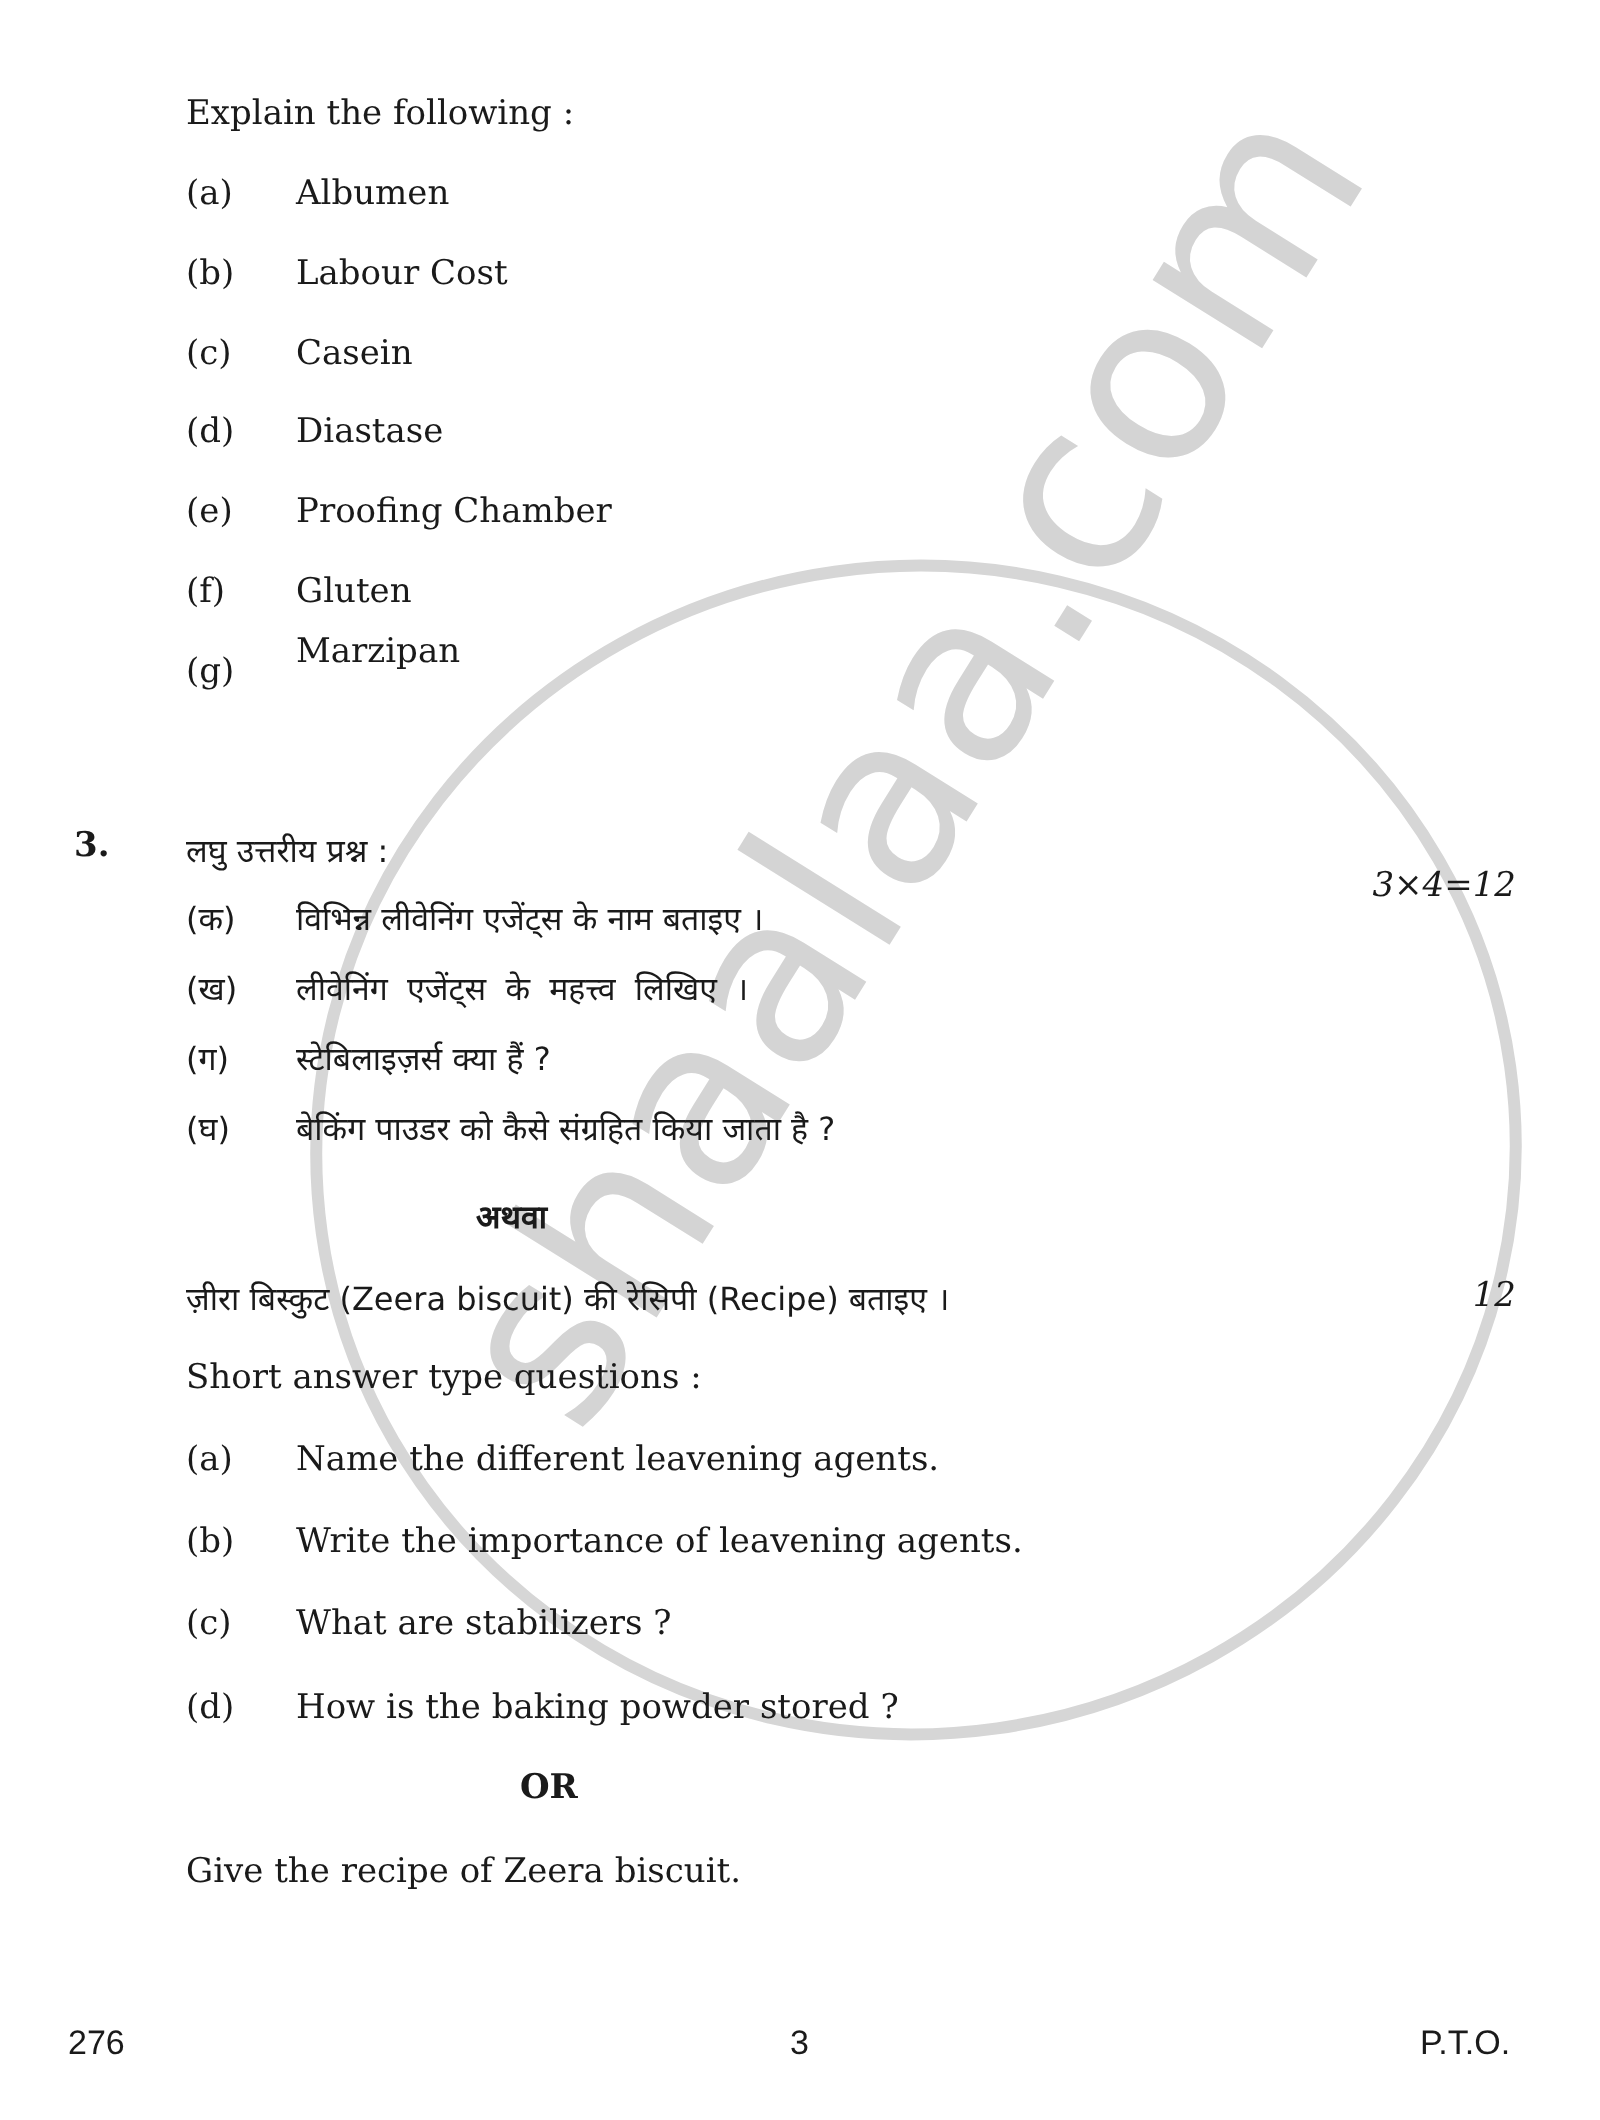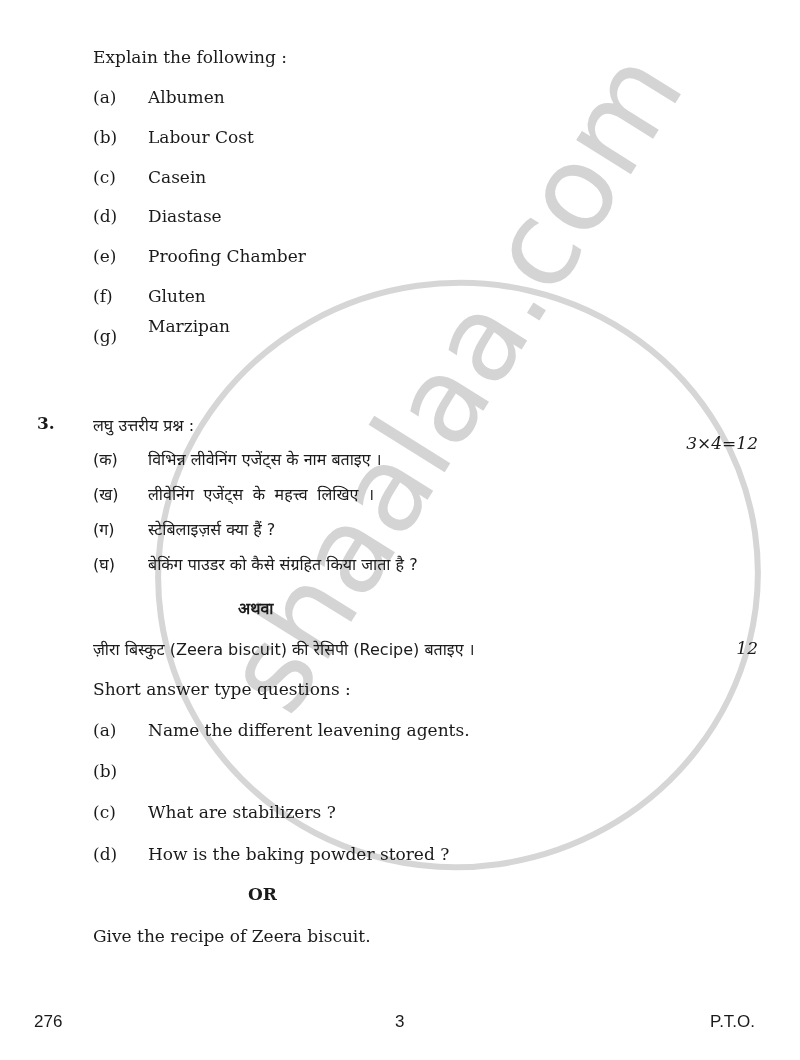--- a/index.html
+++ b/index.html
@@ -71,28 +71,29 @@
 
   <div class="txt hi" style="left:93px; top:638px;">ज़ीरा बिस्कुट (Zeera biscuit) की रेसिपी (Recipe) बताइए ।</div>
   <div class="txt ital" style="right:42px; top:638px;">12</div>
 
   <div class="txt" style="left:93px; top:679px;">Short answer type questions :</div>
 
   <div class="txt label" style="top:720px;">(a)</div>
   <div class="txt item" style="top:720px;">Name the different leavening agents.</div>
 
   <div class="txt label" style="top:761px;">(b)</div>
+  <div class="txt item" style="top:761px;">Write the importance of leavening agents.</div>
 
   <div class="txt label" style="top:802px;">(c)</div>
   <div class="txt item" style="top:802px;">What are stabilizers ?</div>
 
   <div class="txt label" style="top:844px;">(d)</div>
   <div class="txt item" style="top:844px;">How is the baking powder stored ?</div>
 
-  <div class="txt bold" style="left:248px; top:884px;">OR</div>
+  <div class="txt bold" style="left:260px; top:884px;">OR</div>
 
   <div class="txt" style="left:93px; top:926px;">Give the recipe of Zeera biscuit.</div>
 
   <div class="footer" style="left:34px; top:1012px; font-size:17px;">276</div>
   <div class="footer" style="left:395px; top:1012px; font-size:17px;">3</div>
   <div class="footer" style="left:710px; top:1012px; font-size:17px;">P.T.O.</div>
 
 </div>
 
 </body></html>

